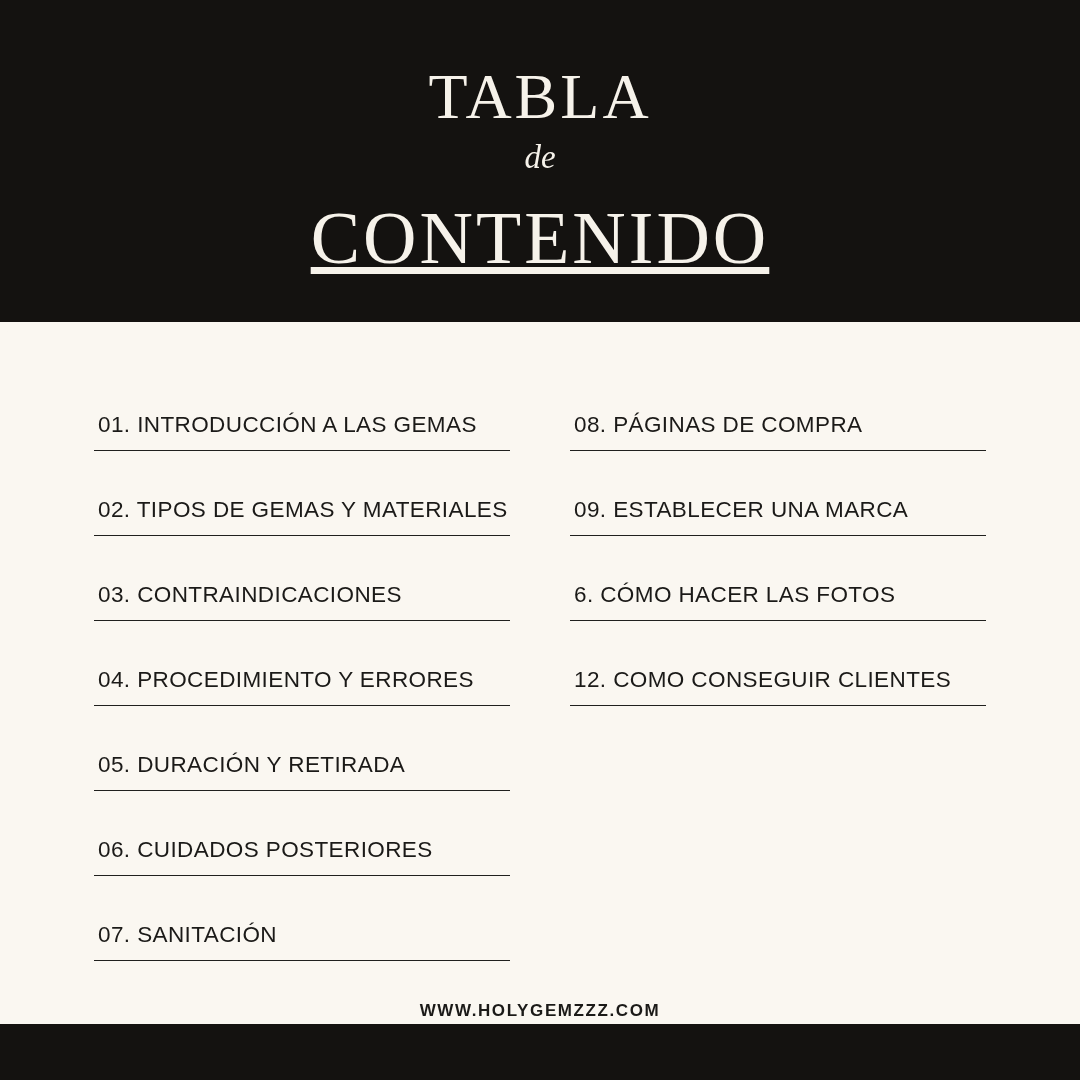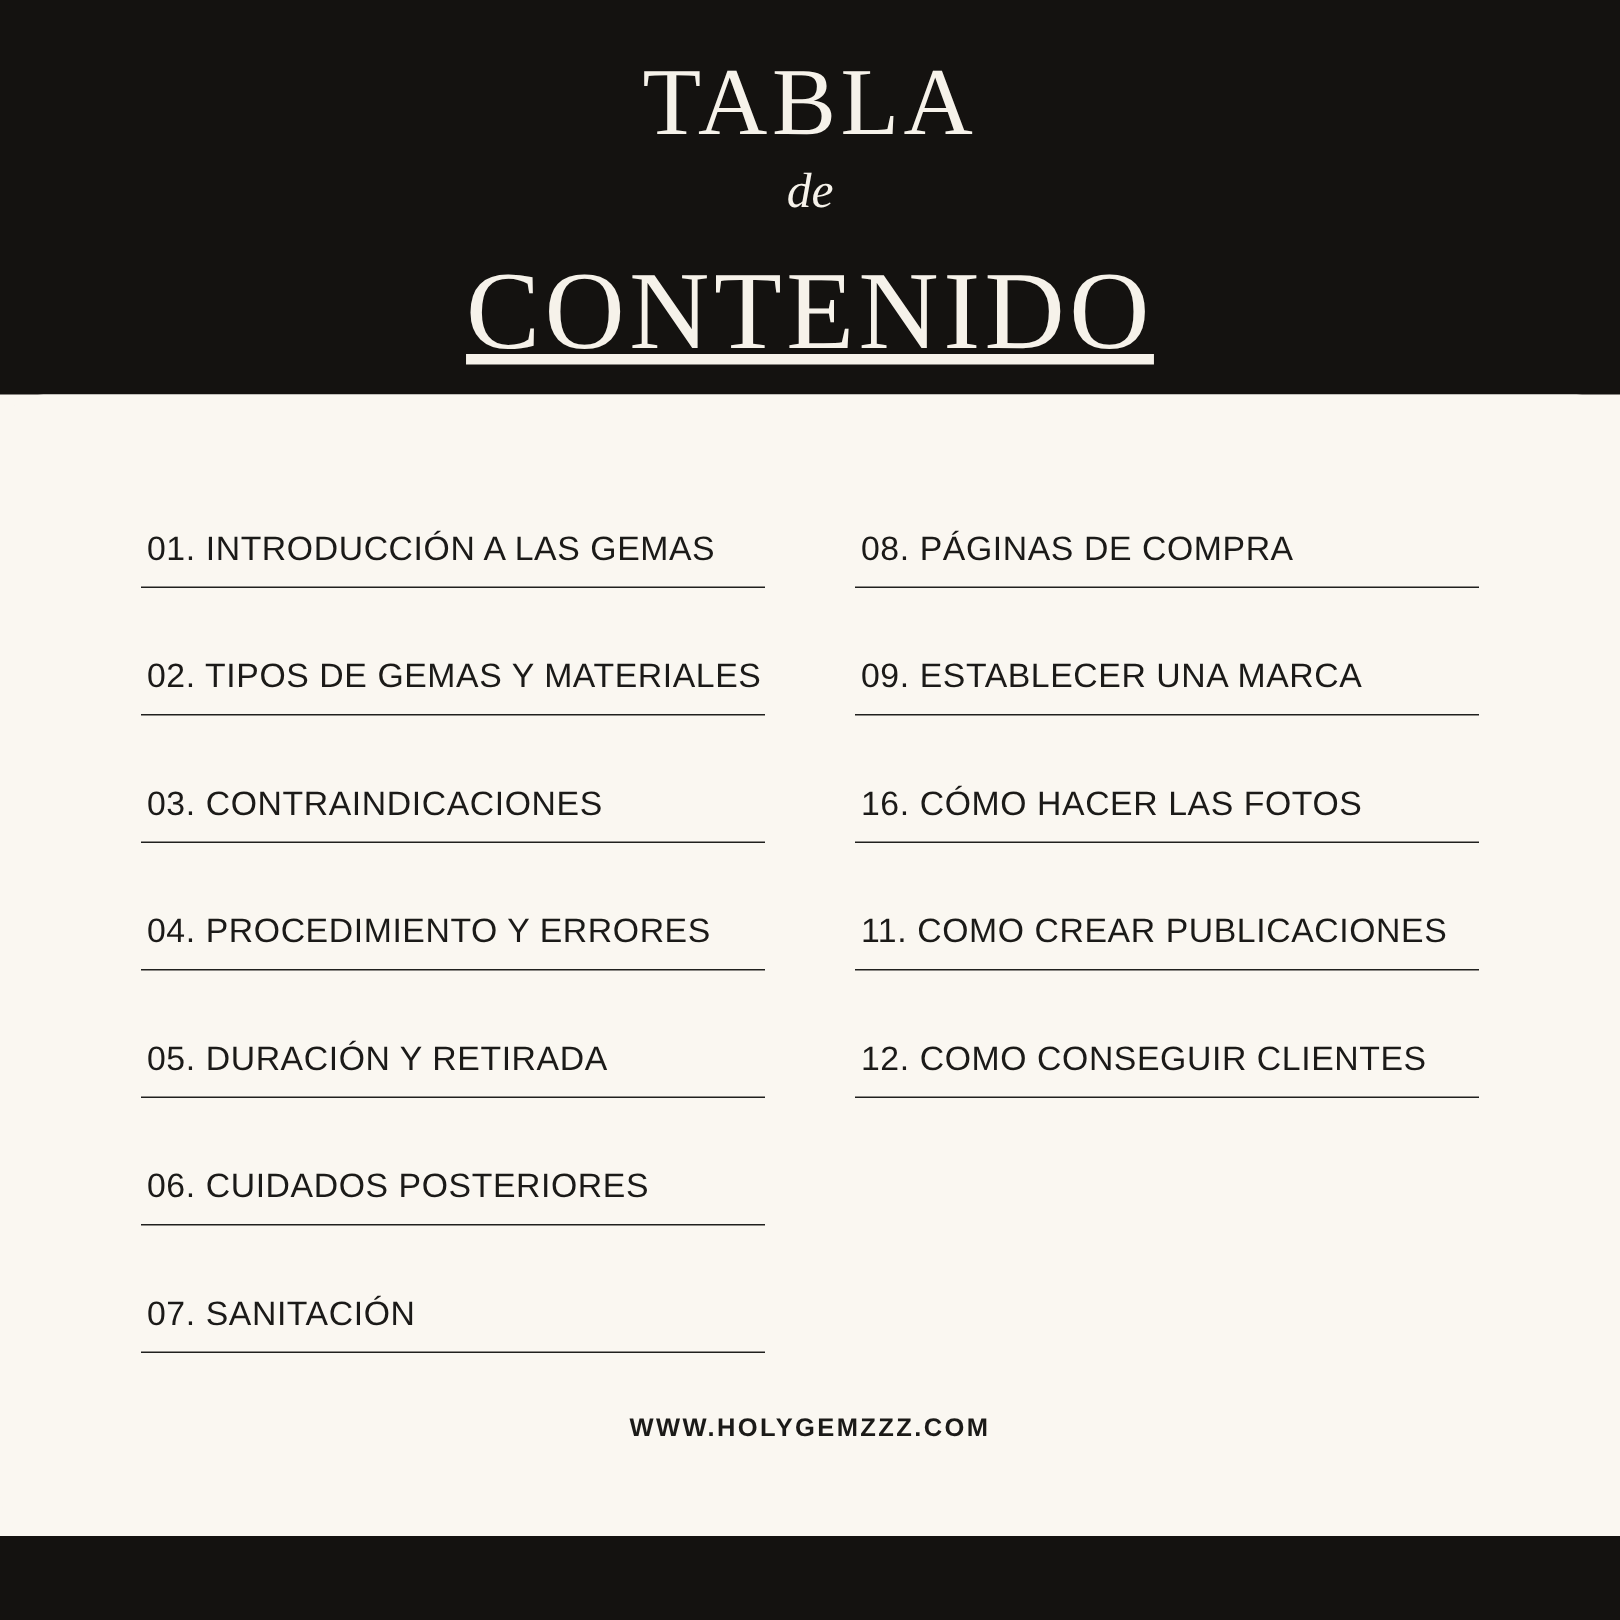--- a/index.html
+++ b/index.html
@@ -18,21 +18,21 @@
     width: 1080px;
     height: 1080px;
     background: #faf7f1;
     display: flex;
     flex-direction: column;
   }
 
   
   .header {
     background: #141210;
-    height: 263px;
+    height: 322px;
     width: 100%;
     box-sizing: border-box;
     display: flex;
     flex-direction: column;
     align-items: center;
     justify-content: center;
     padding-top: 18px;
   }
   .title-main {
     font-family: "Liberation Serif", serif;
@@ -155,24 +155,21 @@
       </div>
 
       <div class="column">
         <div class="toc-item">
           <span class="toc-text">08. PÁGINAS DE COMPRA</span>
         </div>
         <div class="toc-item">
           <span class="toc-text">09. ESTABLECER UNA MARCA</span>
         </div>
         <div class="toc-item">
-          <span class="toc-text">16. CÓMO HACER LAS FOTOS</span>
-        </div>
-        <div class="toc-item">
-          <span class="toc-text">11. COMO CREAR PUBLICACIONES</span>
+          <span class="toc-text">6. CÓMO HACER LAS FOTOS</span>
         </div>
         <div class="toc-item">
           <span class="toc-text">12. COMO CONSEGUIR CLIENTES</span>
         </div>
       </div>
 
     </div>
 
     <div class="website">WWW.HOLYGEMZZZ.COM</div>
   </div>

